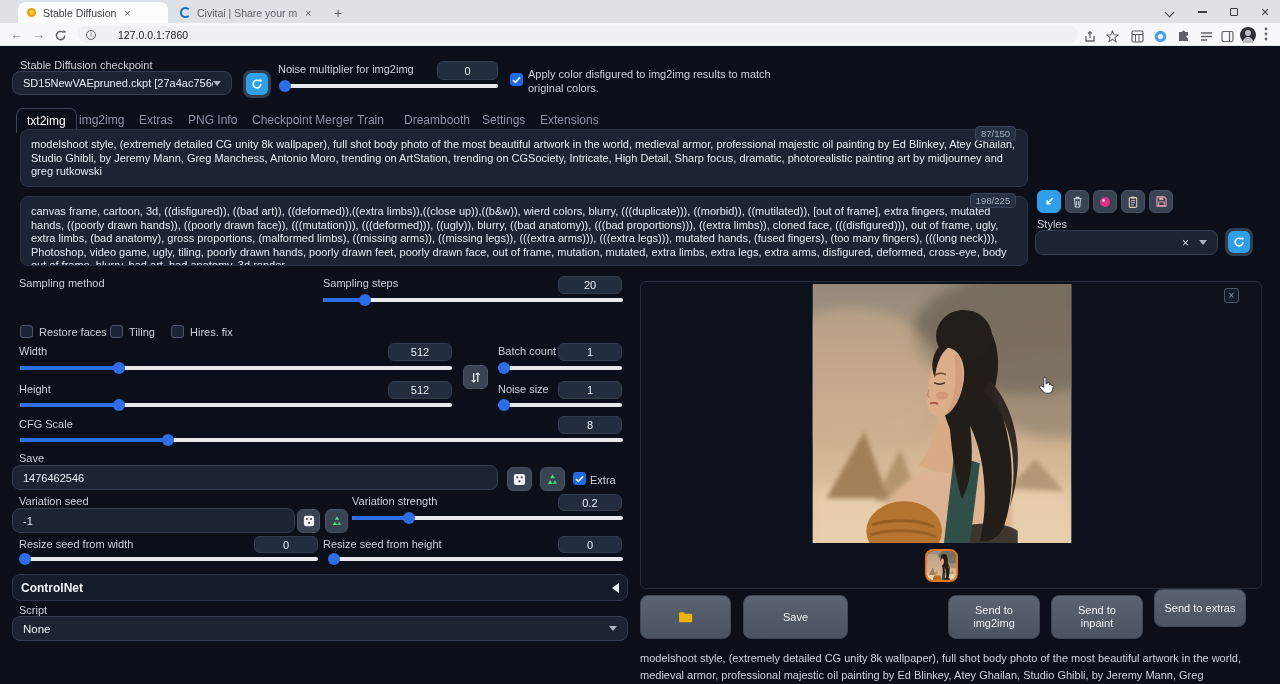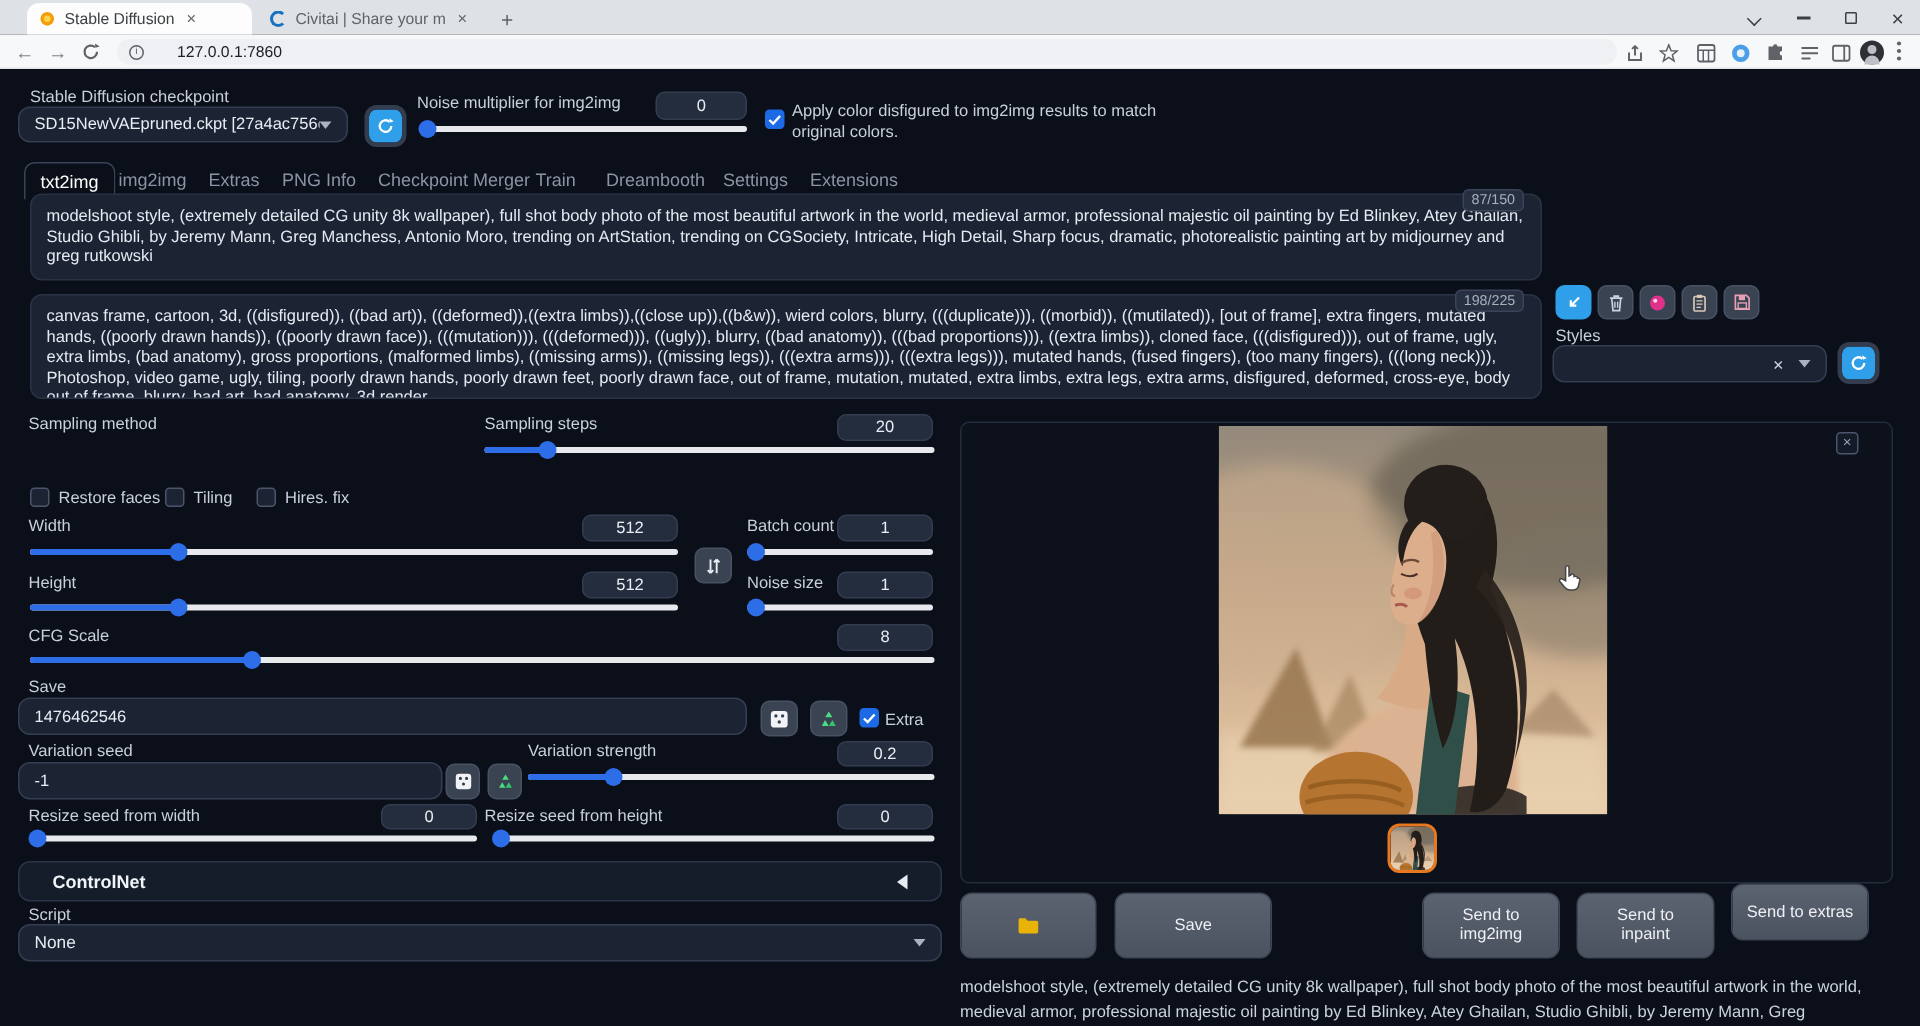--- a/index.html
+++ b/index.html
@@ -43,21 +43,21 @@
   .cb.checked { background:#1d6ae5; border-color:#1d6ae5; }
   .ta { background:#1c2434; border:1px solid #2a3345; border-radius:8px; color:#e6eaf2; font-size:11px; line-height:13.5px; padding:8px 10px; overflow:hidden; }
   .counter { background:#273041; border:1px solid #3a445a; border-radius:4px; color:#a7afc0; font-size:9.5px; display:flex; align-items:center; justify-content:center; }
   .navtab { font-size:12px; color:#8b93a5; top:108px; padding:5px 2px; white-space:nowrap; }
   .navtab.active { color:#ffffff; border:1px solid #394357; border-bottom:none; border-radius:7px 7px 0 0; padding:5px 10px; background:#0b0f19; }
   .generate { background:linear-gradient(#fa8b2e,#eb6c1f); border:none; border-radius:8px; color:#fff; font-size:13px; font-weight:bold; font-family:inherit; }
   .minibtn { width:24px; height:23px; background:#3a4352; border:1px solid #475264; border-radius:6px; display:flex; align-items:center; justify-content:center; }
   .minibtn.blue { background:#2e9fe8; border-color:#2e9fe8; }
   .sqbtn { width:25px; height:24px; background:#3a4352; border:1px solid #475264; border-radius:6px; display:flex; align-items:center; justify-content:center; }
   .bluebtn { width:22px; height:22px; background:#2e9fe8; border-radius:5px; display:flex; align-items:center; justify-content:center; outline:3px solid #333d4e; }
-  .accordion { background:#161d2a; border:1px solid #2c3547; border-radius:8px; display:flex; align-items:center; padding:0 22px; }
+  .accordion { background:#161d2a; border:1px solid #2c3547; border-radius:8px; display:flex; align-items:center; padding:0 8px; }
   .accordion .t { color:#f0f3f8; font-size:12px; font-weight:bold; }
   .accleft { width:0; height:0; border-top:5px solid transparent; border-bottom:5px solid transparent; border-right:7px solid #e8ecf3; margin-left:auto; }
   .gallery { border:1px solid #232c3d; border-radius:6px; background:#0c111c; }
   .closebtn { width:15px; height:15px; border:1px solid #4b566b; border-radius:3px; color:#9aa3b5; font-size:10px; display:flex; align-items:center; justify-content:center; background:#131a28; }
   .pillbtn { background:linear-gradient(#5c6370,#4b5260); border:1px solid #3f4654; border-radius:8px; color:#eef0f4; font-size:11px; line-height:13px; display:flex; align-items:center; justify-content:center; text-align:center; font-family:inherit; }
   .infotext { font-size:11px; line-height:16.5px; color:#ccd3de; }
   .scrolltrack { background:#dadce0; }
   .scrollthumb { background:#9aa0a6; border-radius:4px; }
 </style>
 </head>

